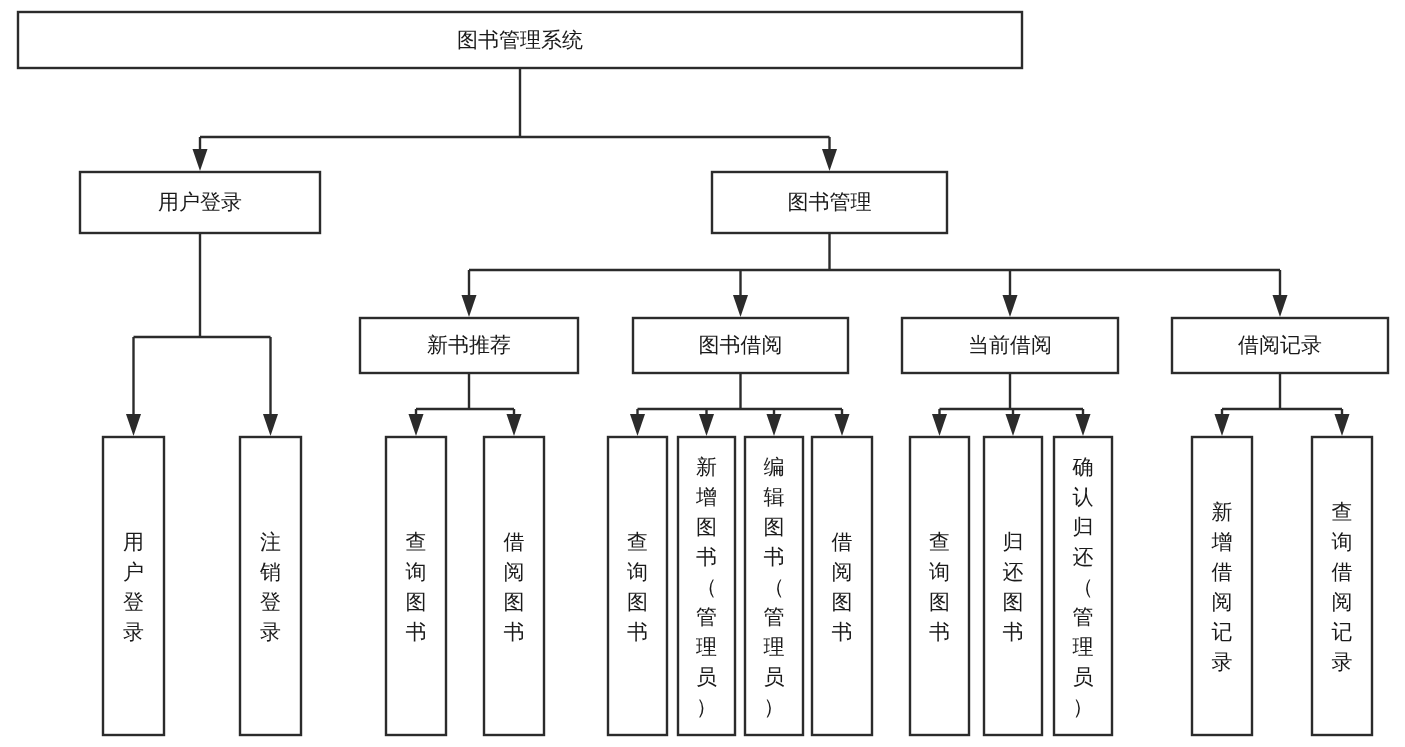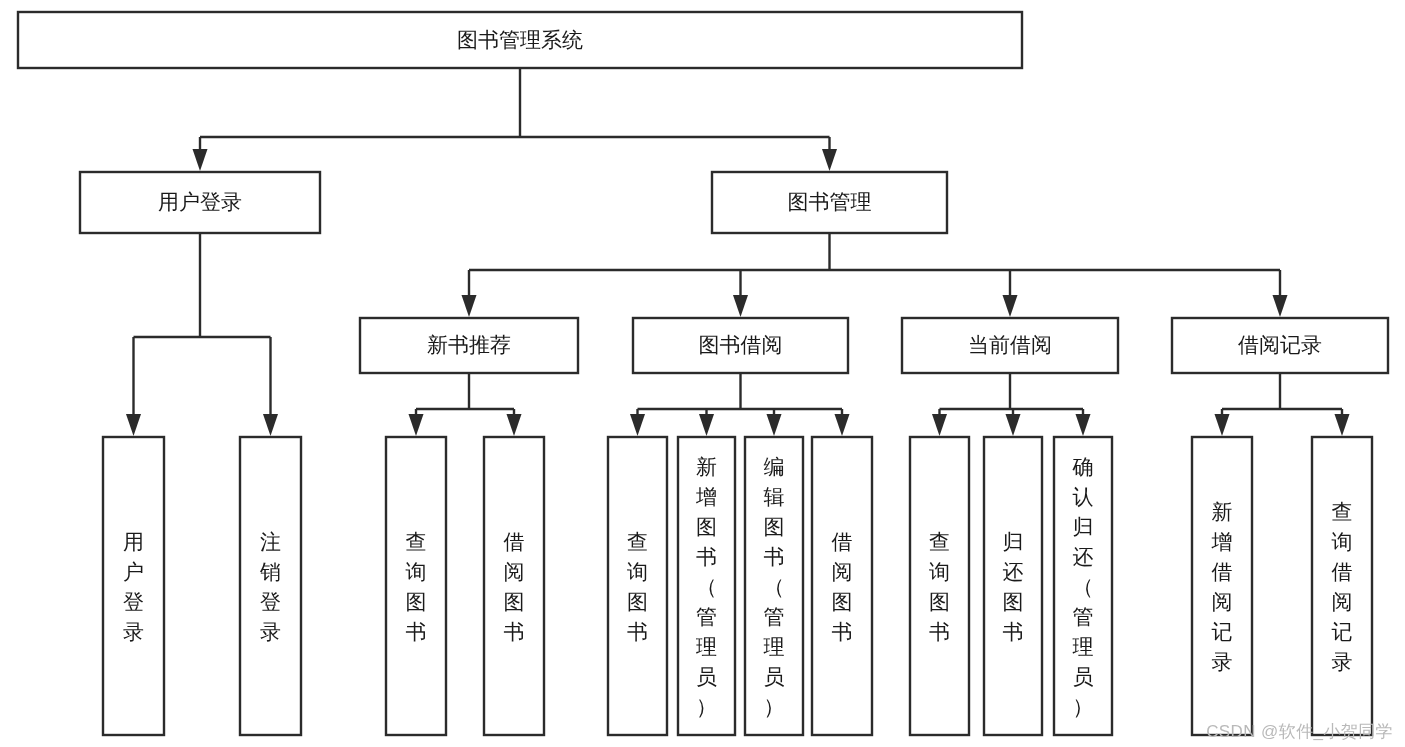--- a/index.html
+++ b/index.html
@@ -203,15 +203,14 @@
           <rect x="1192" y="437" width="60" height="298" class="node-box"></rect>
           <text x="1222" y="519.4" class="node-label-vertical"><tspan x="1222" dy="0">新</tspan><tspan x="1222" dy="30">增</tspan><tspan x="1222" dy="30">借</tspan><tspan x="1222" dy="30">阅</tspan><tspan x="1222" dy="30">记</tspan><tspan x="1222" dy="30">录</tspan></text>
         </g>
         <g>
           <rect x="1312" y="437" width="60" height="298" class="node-box"></rect>
           <text x="1342" y="519.4" class="node-label-vertical"><tspan x="1342" dy="0">查</tspan><tspan x="1342" dy="30">询</tspan><tspan x="1342" dy="30">借</tspan><tspan x="1342" dy="30">阅</tspan><tspan x="1342" dy="30">记</tspan><tspan x="1342" dy="30">录</tspan></text>
         </g>
       </g>
   </svg>
 
-  <div class="watermark">CSDN @软件_小贺同学</div>
 
 </div>
 
 </body></html>

